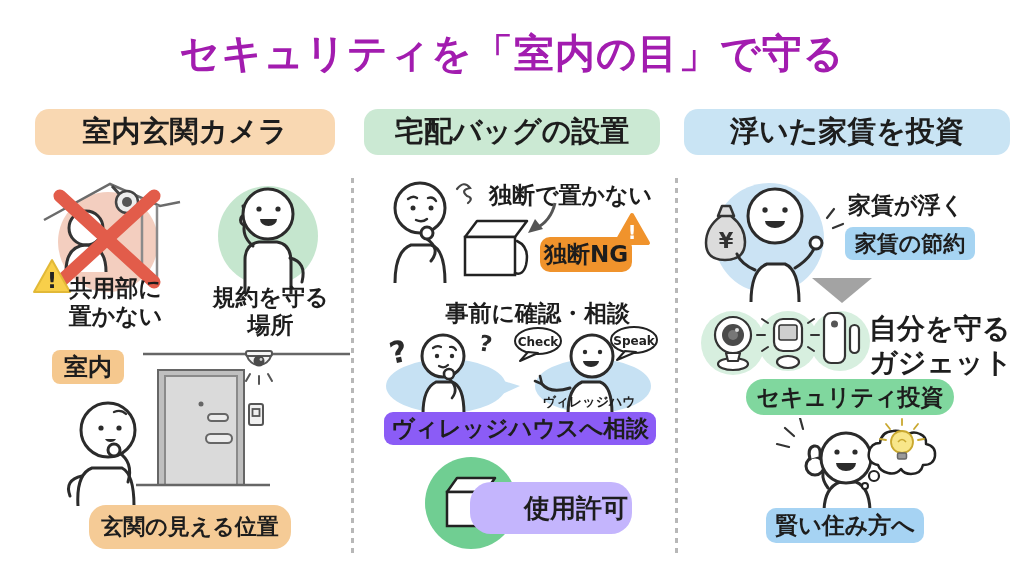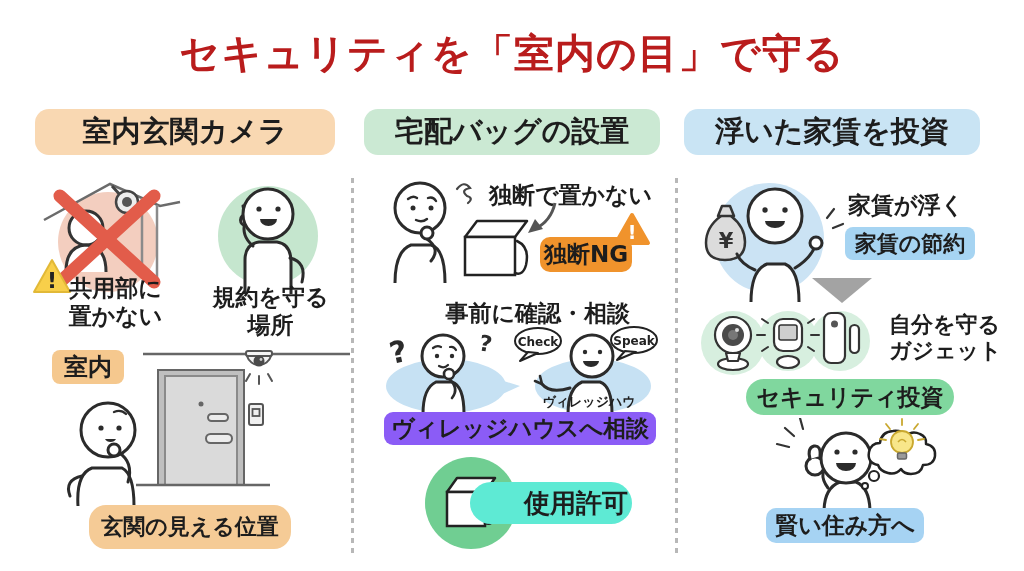--- a/index.html
+++ b/index.html
@@ -3,55 +3,55 @@
 <meta charset="utf-8">
 <style>
   html,body{margin:0;padding:0;background:#fff;}
   #canvas{
     position:relative;width:1024px;height:571px;background:#ffffff;overflow:hidden;
     font-family:"DejaVu Sans","Liberation Sans",sans-serif;color:#1d1d1d;
   }
   .abs{position:absolute;}
   .title{
     left:0;top:26px;width:1024px;text-align:center;
-    font-size:40px;font-weight:800;letter-spacing:1px;color:#b91c1c;
+    font-size:40px;font-weight:800;letter-spacing:1px;color:#a21caf;
   }
   .col-header{
     display:flex;align-items:center;justify-content:center;
     height:46px;border-radius:14px;font-size:29px;font-weight:800;color:#1d1d1d;
   }
   .hdr1{left:35px;top:109px;width:300px;background:#F9D8B2;}
   .hdr2{left:364px;top:109px;width:296px;background:#CBE9D3;}
-  .hdr3{left:684px;top:109px;width:296px;background:#C9E4F4;}
+  .hdr3{left:684px;top:109px;width:326px;background:#C9E4F4;}
   .sep{
     top:178px;width:3px;height:378px;
     background-image:repeating-linear-gradient(to bottom,#b8b8b8 0 5px,transparent 5px 10px);
   }
   .caption{
     font-size:23px;font-weight:800;line-height:1.22;text-align:center;color:#1d1d1d;
   }
   .badge{
     display:flex;align-items:center;justify-content:center;
     font-weight:800;color:#1d1d1d;white-space:nowrap;
   }
   .indoor{left:52px;top:350px;width:72px;height:34px;background:#F5C88E;border-radius:8px;font-size:24px;}
   .entrance{left:89px;top:505px;width:202px;height:44px;background:#F5CB96;border-radius:17px;font-size:22px;}
   .warn-text{left:489px;top:180px;font-size:23px;font-weight:800;}
   .ngbadge{left:540px;top:237px;width:92px;height:35px;background:#F0932C;border-radius:10px;font-size:23px;}
   .confirm{left:418px;top:298px;width:212px;text-align:right;font-size:23px;font-weight:800;}
   .village-label{left:538px;top:393px;width:102px;text-align:center;font-size:13px;font-weight:800;}
   .consult{left:384px;top:412px;width:272px;height:33px;background:#8b5cf6;border-radius:9px;font-size:23px;}
   .permit-circle{left:425px;top:457px;width:92px;height:92px;border-radius:50%;background:#70CE92;}
-  .permit-pill{left:470px;top:482px;width:162px;height:42px;background:#5eead4;border-radius:21px;
+  .permit-pill{left:470px;top:482px;width:162px;height:52px;background:#c4b5fd;border-radius:21px;
     font-size:26px;padding-left:50px;box-sizing:border-box;}
   .save-text{left:848px;top:190px;font-size:23px;font-weight:800;}
   .save-badge{left:845px;top:227px;width:130px;height:33px;background:#A6D4F2;border-radius:8px;font-size:22px;}
   .gray-arrow{left:812px;top:278px;width:0;height:0;
     border-left:30px solid transparent;border-right:30px solid transparent;border-top:25px solid #A3A3A3;}
-  .gadget-text{left:869px;top:312px;font-size:22px;font-weight:800;line-height:1.2;text-align:left;margin-left:20px;}
+  .gadget-text{left:869px;top:312px;font-size:28px;font-weight:800;line-height:1.2;text-align:left;}
   .invest{left:746px;top:379px;width:208px;height:36px;background:#80D79E;border-radius:18px;font-size:23px;}
   .smart{left:766px;top:508px;width:158px;height:35px;background:#A6D3F3;border-radius:10px;font-size:23px;}
   .cap-a{left:28px;top:274px;width:175px;}
   .cap-b{left:193px;top:283px;width:155px;}
   svg{display:block;}
   svg text{font-family:"DejaVu Sans","Liberation Sans",sans-serif;}
 </style>
 </head>
 <body>
 

